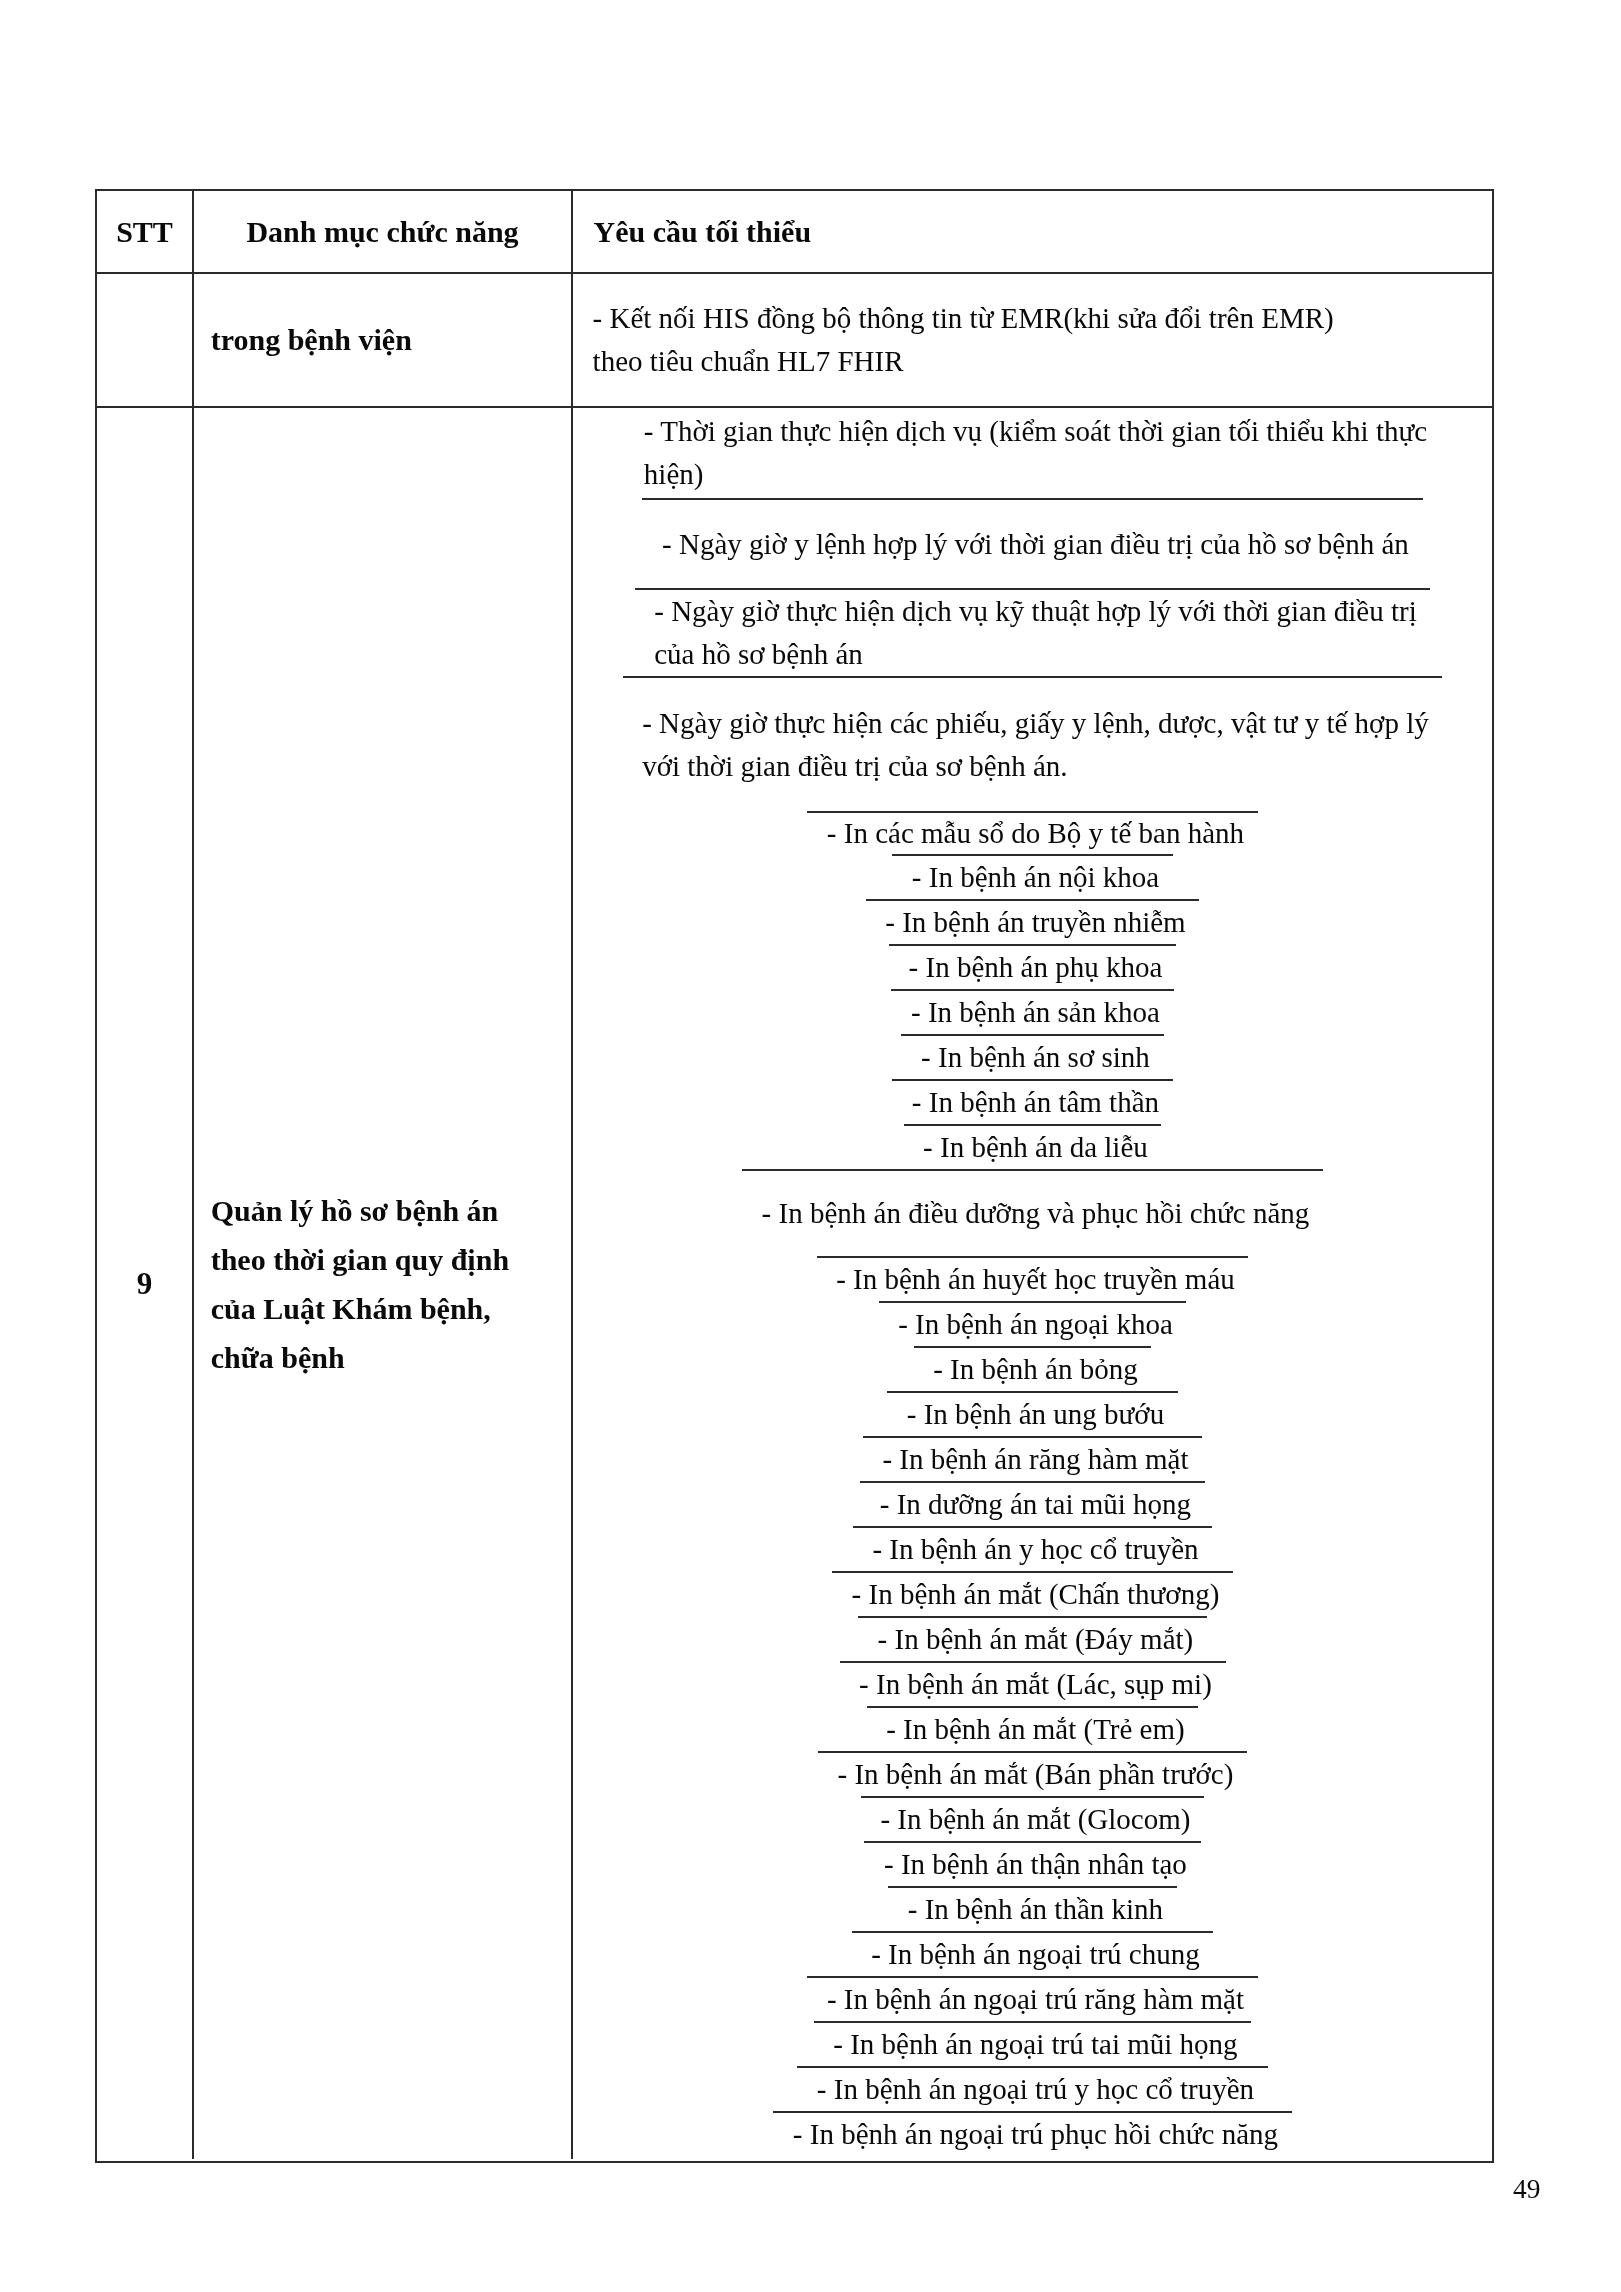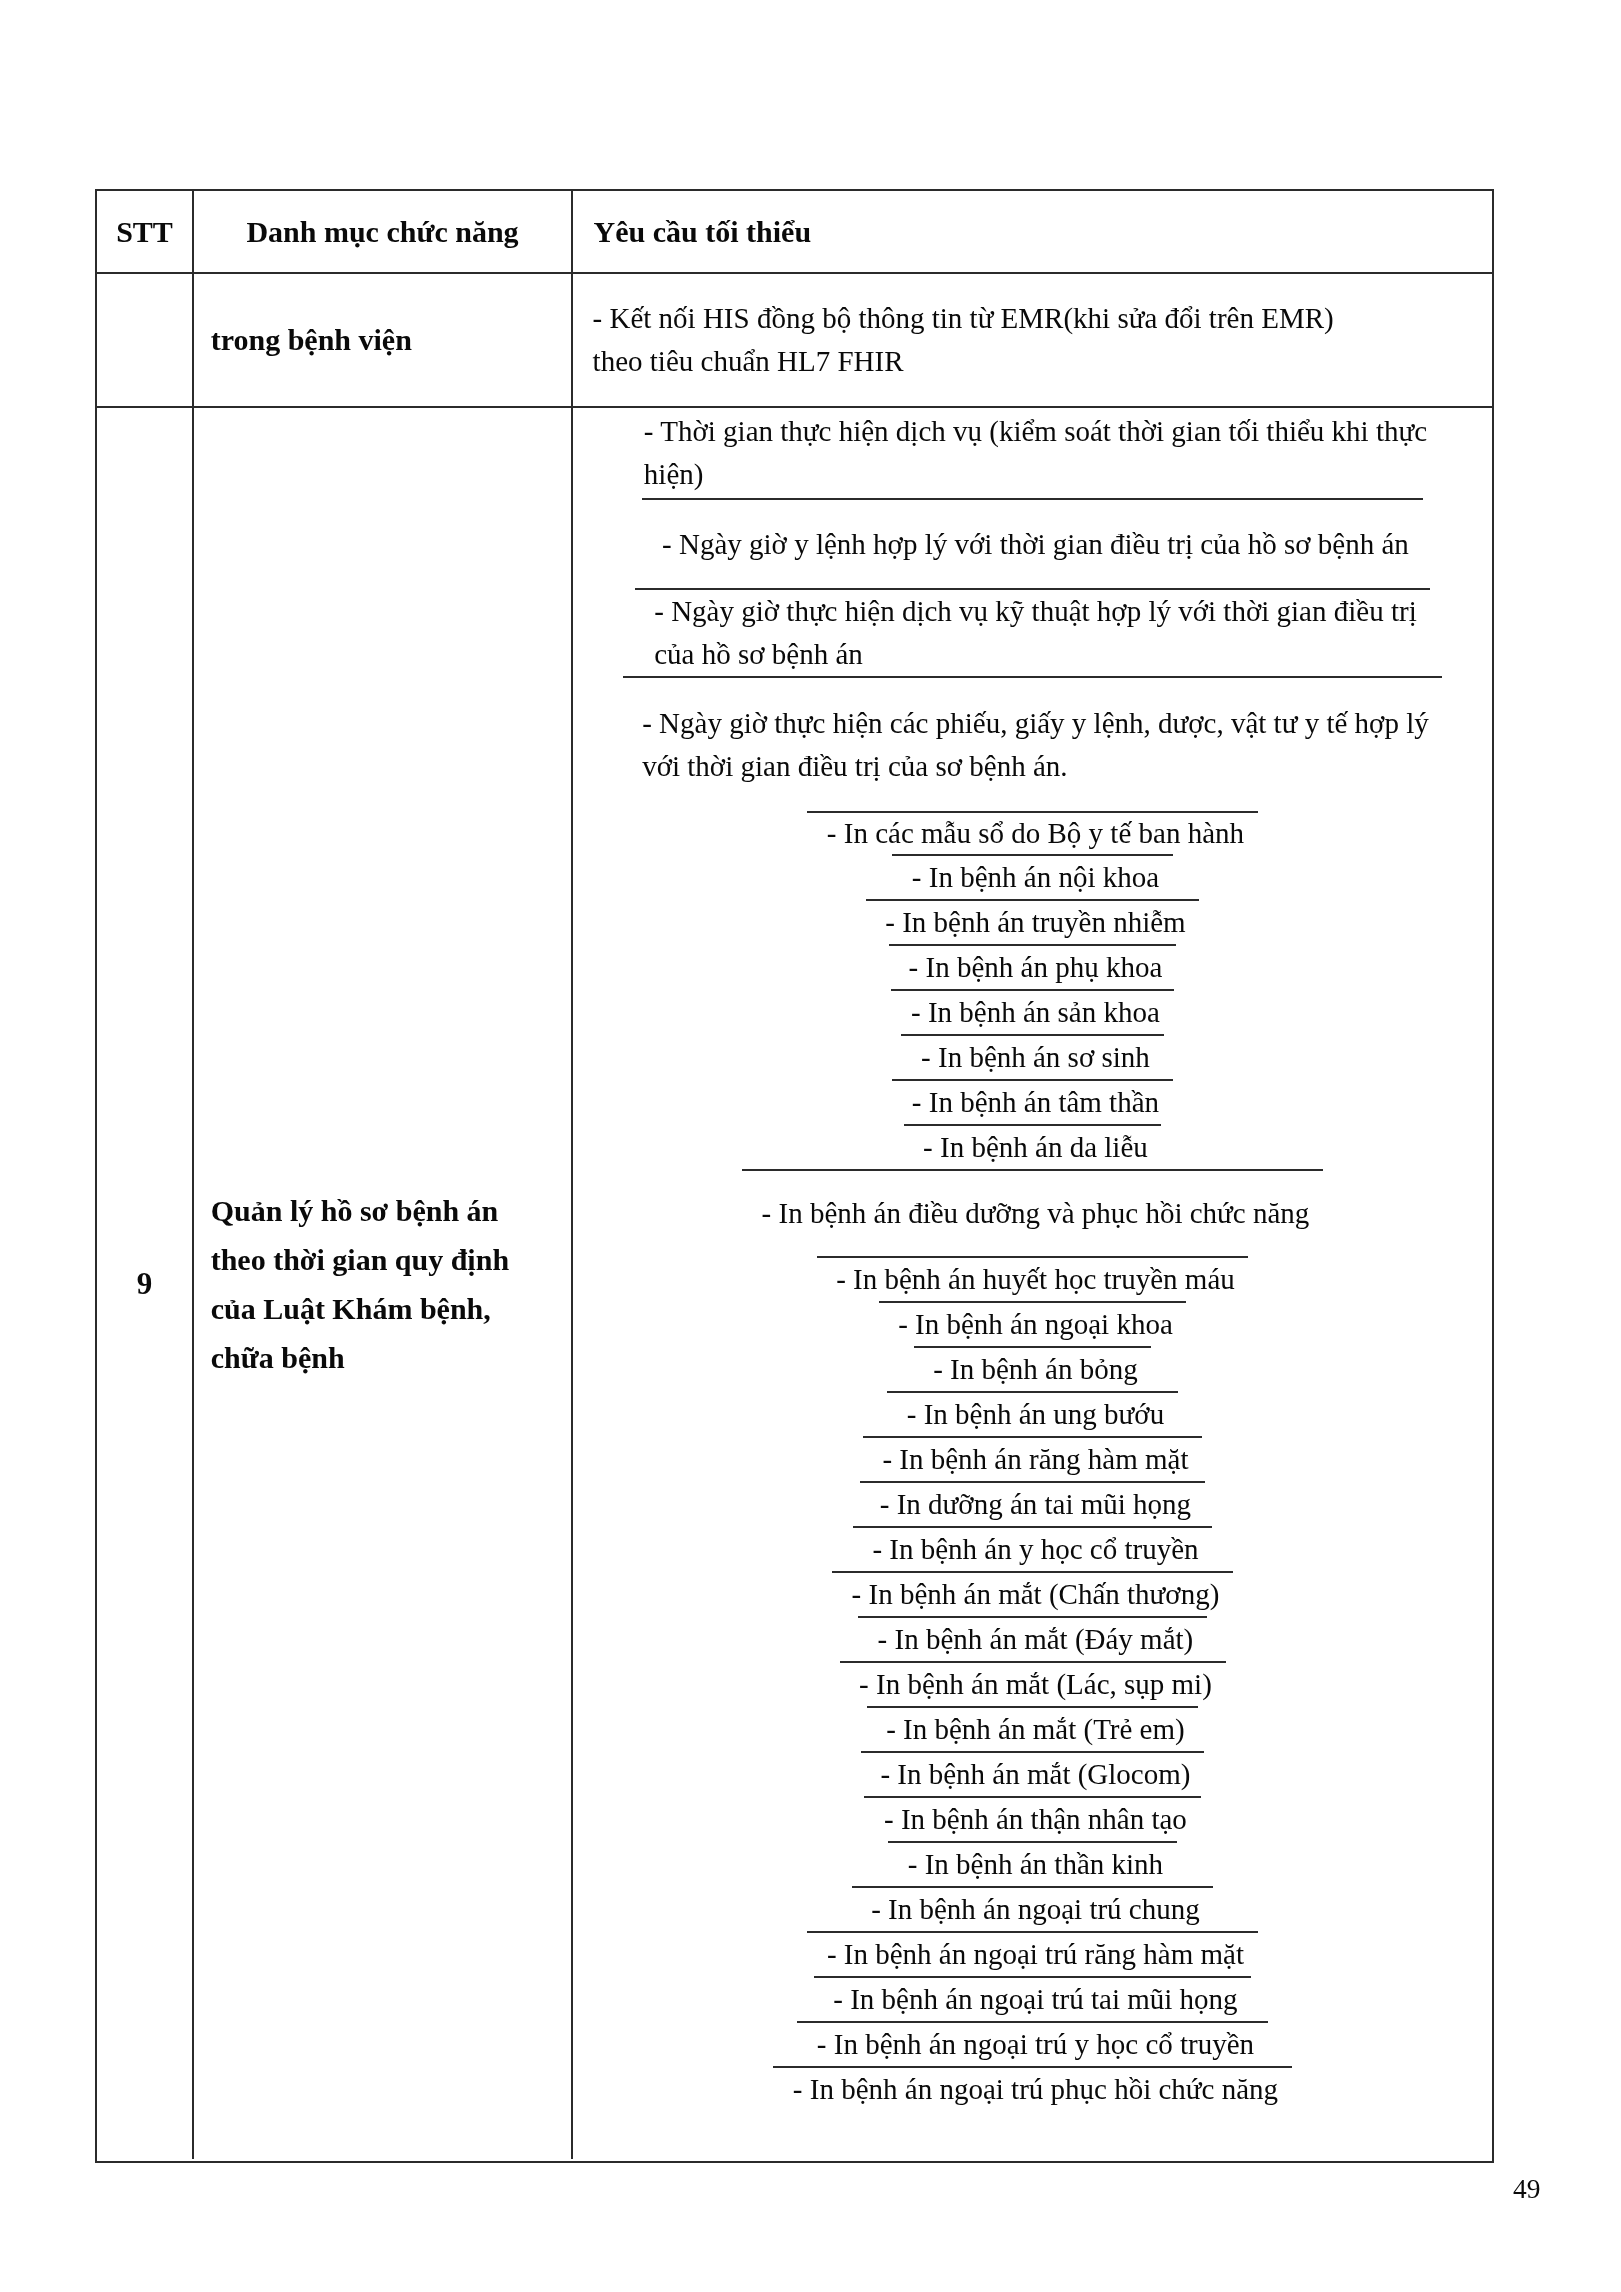--- a/index.html
+++ b/index.html
@@ -133,20 +133,21 @@
         <div class="req h46">- In bệnh án ngoại khoa</div>
         <div class="req h46">- In bệnh án bỏng</div>
         <div class="req h46">- In bệnh án ung bướu</div>
         <div class="req h46">- In bệnh án răng hàm mặt</div>
         <div class="req h46">- In dưỡng án tai mũi họng</div>
         <div class="req h46">- In bệnh án y học cổ truyền</div>
         <div class="req h46">- In bệnh án mắt (Chấn thương)</div>
         <div class="req h46">- In bệnh án mắt (Đáy mắt)</div>
         <div class="req h46">- In bệnh án mắt (Lác, sụp mi)</div>
         <div class="req h46">- In bệnh án mắt (Trẻ em)</div>
+        <div class="req h46">- In bệnh án mắt (Bán phần trước)</div>
         <div class="req h46">- In bệnh án mắt (Glocom)</div>
         <div class="req h46">- In bệnh án thận nhân tạo</div>
         <div class="req h46">- In bệnh án thần kinh</div>
         <div class="req h46">- In bệnh án ngoại trú chung</div>
         <div class="req h46">- In bệnh án ngoại trú răng hàm mặt</div>
         <div class="req h46">- In bệnh án ngoại trú tai mũi họng</div>
         <div class="req h46">- In bệnh án ngoại trú y học cổ truyền</div>
         <div class="req h46">- In bệnh án ngoại trú phục hồi chức năng</div>
       </div>
     </div>

